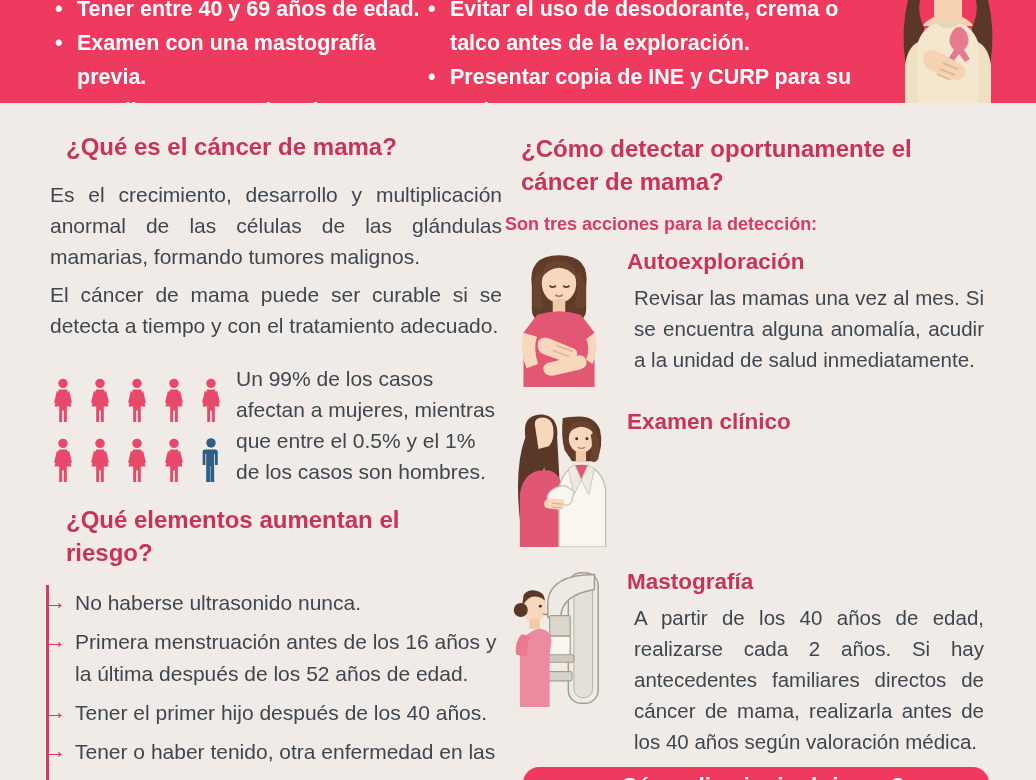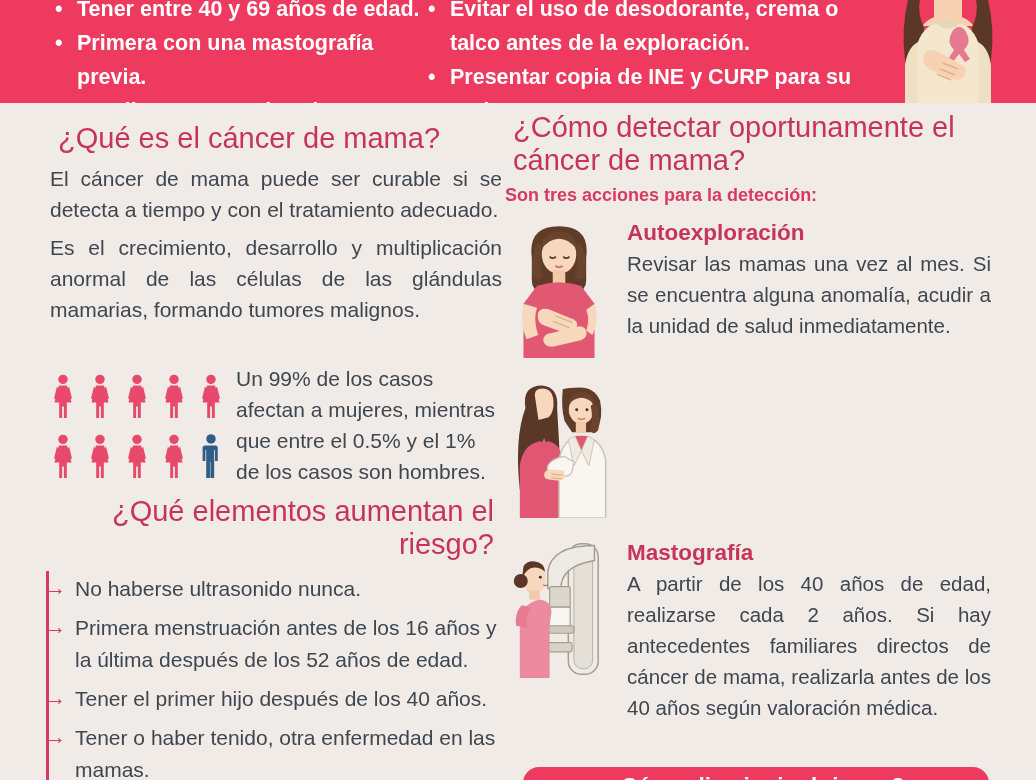--- a/index.html
+++ b/index.html
@@ -16,54 +16,54 @@
   }
   .banner-list{position:absolute;top:-8px;margin:0;padding:0;list-style:none;
     color:#fff;font-size:21.5px;font-weight:700;line-height:34px;}
   .banner-list.left{left:55px;width:370px;}
   .banner-list.right{left:428px;width:448px;}
   .bullet-item{display:flex;}
   .bullet-item .dot{width:22px;flex:0 0 22px;}
   .banner-figure{position:absolute;left:878px;top:0;width:140px;height:103px;}
   
   .col-left{position:absolute;left:50px;top:114px;width:452px;}
-  .col-right{position:absolute;left:505px;top:103px;width:486px;}
+  .col-right{position:absolute;left:505px;top:116px;width:486px;}
   h2.sec-title{
-    margin:8px;font-size:29px;line-height:33px;font-weight:400;color:#c73457;
+    margin:16px;font-size:24px;line-height:33px;font-weight:700;color:#c73457;
   }
   .body-par{
     margin:7px 0 0 0;font-size:21px;line-height:31px;text-align:justify;
   }
   
-  .stat-row{display:flex;margin-top:38px;align-items:flex-start;}
+  .stat-row{display:flex;margin-top:22px;align-items:center;}
   .icon-grid{display:grid;grid-template-columns:repeat(5,29px);gap:14px 8px;
     flex:0 0 178px;margin-top:10px;}
   .person-icon{width:26px;height:46px;display:block;}
   .stat-text{font-size:21px;line-height:31px;margin-left:8px;flex:1;}
   
-  .risk-title{margin-top:42px;margin-left:24px;text-align:right;}
+  .risk-title{margin-top:42px;margin-left:24px;}
   .arrow-list{
     margin:10px 0 0 -4px;border-left:3px solid #d8395f;padding:2px 0 60px 26px;
   }
   .risk-item{
     position:relative;font-size:21px;line-height:32px;margin-bottom:7px;
   }
   .risk-item::before{
     content:"\2192";position:absolute;left:-30px;top:-1px;
     color:#d8395f;font-weight:700;
   }
   
   .detect-sub{margin:6px 0 0 0;font-size:18px;font-weight:700;color:#d63b62;}
   .action-block{display:flex;margin-top:14px;}
   .action-block + .action-block{margin-top:22px;}
   .action-figure{flex:0 0 112px;margin-right:10px;}
   .action-figure svg{width:108px;height:138px;display:block;}
   .action-content{flex:1;}
   .action-title{margin:0 0 2px 0;font-size:22.5px;font-weight:700;color:#c73457;}
-  .action-text{margin:0;font-size:20.5px;line-height:31px;text-align:justify;}
+  .action-text{margin:7px;font-size:20.5px;line-height:31px;text-align:justify;}
   
   .bottom-banner{
     position:absolute;left:523px;top:767px;width:466px;height:58px;
     background:#ee3a5f;border-radius:16px;color:#fff;text-align:center;
     font-size:22.5px;font-weight:700;padding-top:6px;box-sizing:border-box;
   }
 </style>
 </head>
 <body>
 
@@ -82,21 +82,21 @@
 </svg>
 
 <header class="top-banner">
   <ul class="banner-list left">
     <li class="bullet-item">
       <span class="dot">•</span>
       <span>Tener entre 40 y 69 años de edad.</span>
     </li>
     <li class="bullet-item">
       <span class="dot">•</span>
-      <span>Primera con una mastografía previa.</span>
+      <span>Examen con una mastografía previa.</span>
     </li>
     <li class="bullet-item">
       <span class="dot">•</span>
       <span>Acudir con ropa cómoda.</span>
     </li>
   </ul>
   <ul class="banner-list right">
     <li class="bullet-item">
       <span class="dot">•</span>
       <span>Evitar el uso de desodorante, crema o talco antes de la exploración.</span>
@@ -117,22 +117,22 @@
       <path d="M58 23 Q70 34 82 23 L79 21 L61 21 Z" fill="#e6d6b9"></path>
       <path d="M88 32 q6 10 -2 18 l6 9 -5 3 -6-8 -6 8 -5-3 6-9 q-8-8 -2-18 q3-5 7-5 q4 0 7 5 Z" fill="#e5798f"></path>
       <path d="M46 54 q-3 10 5 15 l23 10 q10 3 13-5 q2-7 -5-10 l-21-12 q-10-5 -15 2 Z" fill="#f6d2b3"></path>
       <path d="M62 69 l15 6 M65 63 l15 6 M59 74 l14 6" stroke="#e0b28d" stroke-width="1.6" fill="none"></path>
     </svg>
   </div>
 </header>
 
 <section class="col-left">
   <h2 class="sec-title">¿Qué es el cáncer de mama?</h2>
+  <p class="body-par">Es el crecimiento, desarrollo y multiplicación anormal de las células de las glándulas mamarias, formando tumores malignos.</p>
   <p class="body-par">El cáncer de mama puede ser curable si se detecta a tiempo y con el tratamiento adecuado.</p>
-  <p class="body-par">Es el crecimiento, desarrollo y multiplicación anormal de las células de las glándulas mamarias, formando tumores malignos.</p>
 
   <div class="stat-row">
     <div class="icon-grid">
       <svg class="person-icon" fill="#e8496b">
           <use href="#icon-woman"></use>
         </svg>
       <svg class="person-icon" fill="#e8496b">
           <use href="#icon-woman"></use>
         </svg>
       <svg class="person-icon" fill="#e8496b">
@@ -217,20 +217,21 @@
         <rect x="74" y="45" width="11" height="12" fill="#f1cba9"></rect>
         <path d="M56 148 L56 86 Q60 62 80 60 Q102 62 106 86 L106 148 Z" fill="#f9f6f0" stroke="#c9c2b6" stroke-width="1.5"></path>
         <path d="M73 60 L80 76 L87 60 Z" fill="#e05673"></path>
         <path d="M73 60 L80 76 L72 92 L66 64 Z M87 60 L80 76 L88 92 L94 64 Z" fill="#efeae0" stroke="#c9c2b6" stroke-width="1"></path>
         <path d="M62 82 q-14 2 -18 10 q-2 6 4 8 l14 3 q6 1 8 -5 l2 -10 Z" fill="#f9f6f0" stroke="#c9c2b6" stroke-width="1.3"></path>
         <path d="M48 96 q-8 0 -8 6 q0 5 7 5 l10 1 q5 0 5 -5 l-1 -6 Z" fill="#f8d8bc"></path>
         <path d="M48 101 l12 1 M48 105 l11 1" stroke="#e0b28d" stroke-width="1.2" fill="none"></path>
       </svg>
     </div>
     <div class="action-content">
+      <h3 class="action-title">Examen clínico</h3>
     </div>
   </div>
 
   <div class="action-block">
     <div class="action-figure">
       <svg viewBox="0 0 108 148">
         <rect x="64" y="4" width="32" height="140" rx="14" fill="#eeebe4" stroke="#a59d92" stroke-width="1.6"></rect>
         <rect x="70" y="10" width="20" height="128" rx="9" fill="#e4e0d7" stroke="#b5ada1" stroke-width="1"></rect>
         <path d="M92 6 Q46 6 42 34 L42 52 L56 52 Q56 28 92 22 Z" fill="#eeebe4" stroke="#a59d92" stroke-width="1.6"></path>
         <rect x="44" y="50" width="22" height="22" rx="2" fill="#dcd7cc" stroke="#a59d92" stroke-width="1.3"></rect>

